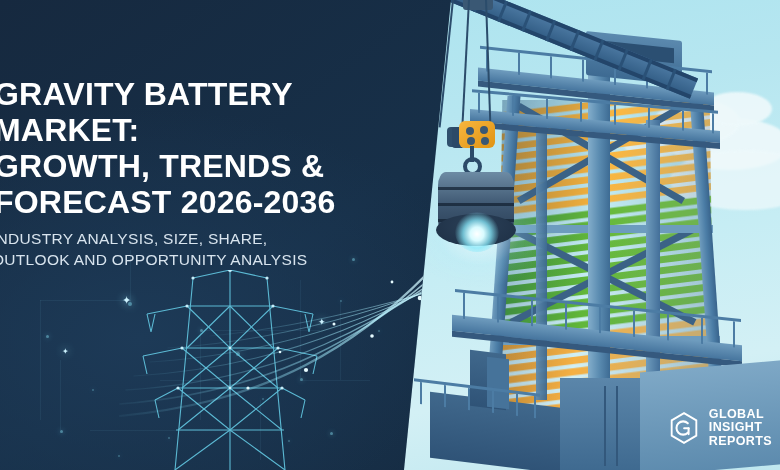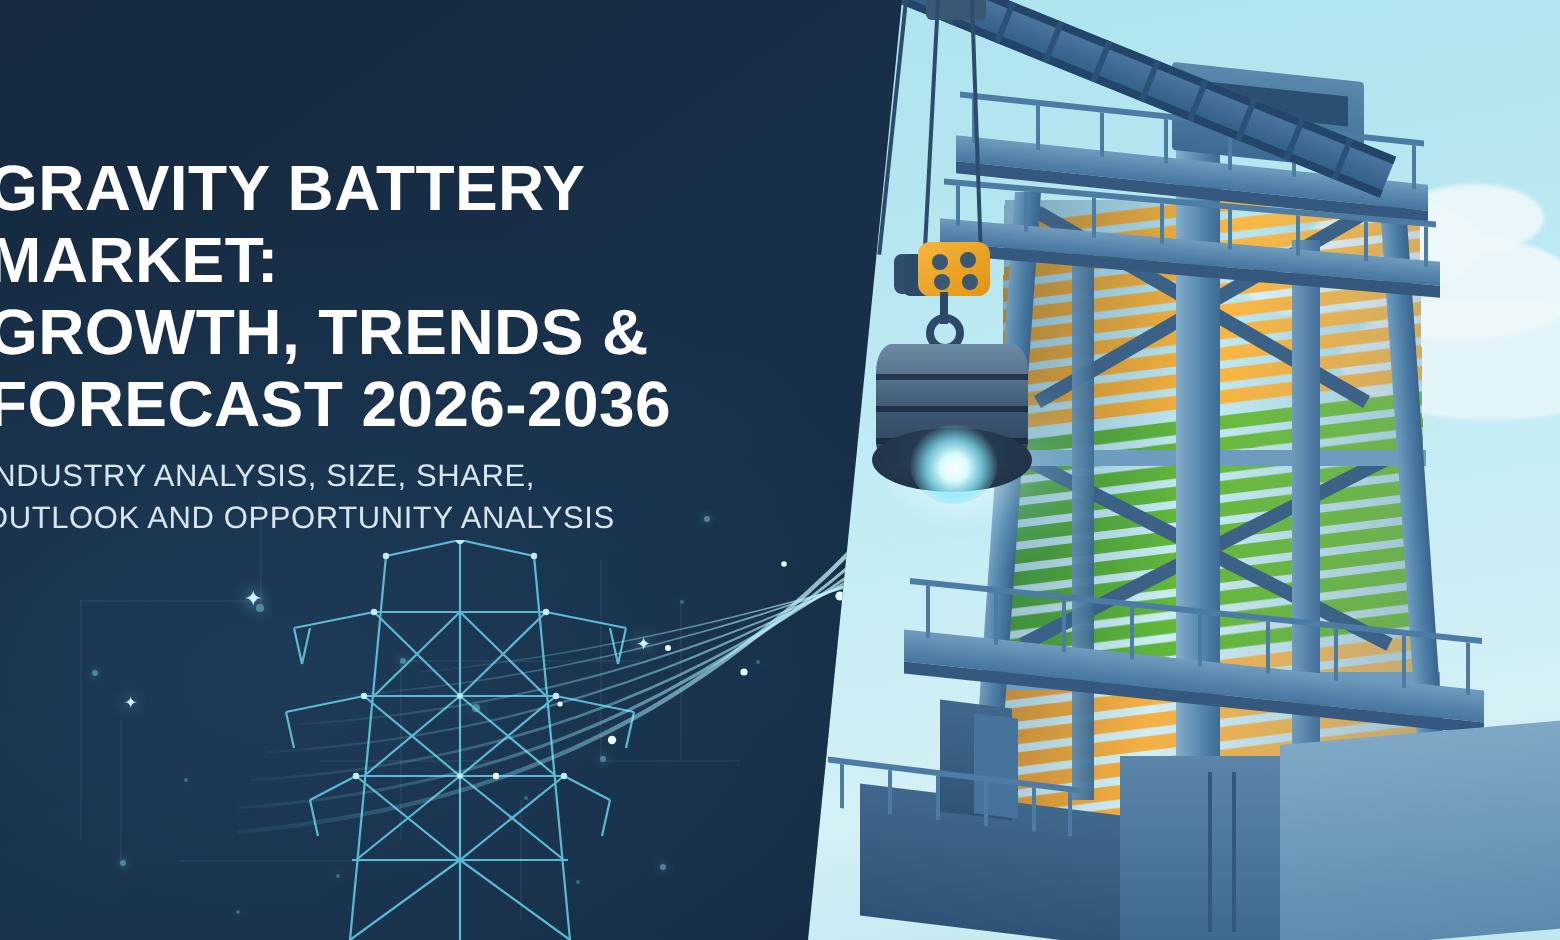--- a/index.html
+++ b/index.html
@@ -440,14 +440,27 @@
       <span class="ln">GROWTH, TRENDS &amp;</span>
       <span class="ln">FORECAST 2026-2036</span>
     </div>
 
     <div class="subtitle">
       <span class="ln">INDUSTRY ANALYSIS, SIZE, SHARE,</span>
       <span class="ln">OUTLOOK AND OPPORTUNITY ANALYSIS</span>
     </div>
   </div>
 
+  <div class="logo">
+    <svg class="logomark" viewBox="0 0 40 40">
+      <path d="M20 2.5 L34.5 11 L34.5 29 L20 37.5 L5.5 29 L5.5 11 Z" fill="none" stroke="#ffffff" stroke-width="2.2"></path>
+      <path d="M24.5 14.5 A7.8 7.8 0 1 0 24.5 25.5" fill="none" stroke="#ffffff" stroke-width="2.4" stroke-linecap="round"></path>
+      <path d="M20.2 20.4 L25.4 20.4" stroke="#ffffff" stroke-width="2.4" stroke-linecap="round"></path>
+      <path d="M25.4 20.4 L25.4 27.2" stroke="#ffffff" stroke-width="2.4" stroke-linecap="round"></path>
+    </svg>
+    <div class="logotext">
+      <span>GLOBAL</span>
+      <span>INSIGHT</span>
+      <span>REPORTS</span>
+    </div>
+  </div>
 
 </div>
 
 </body></html>

